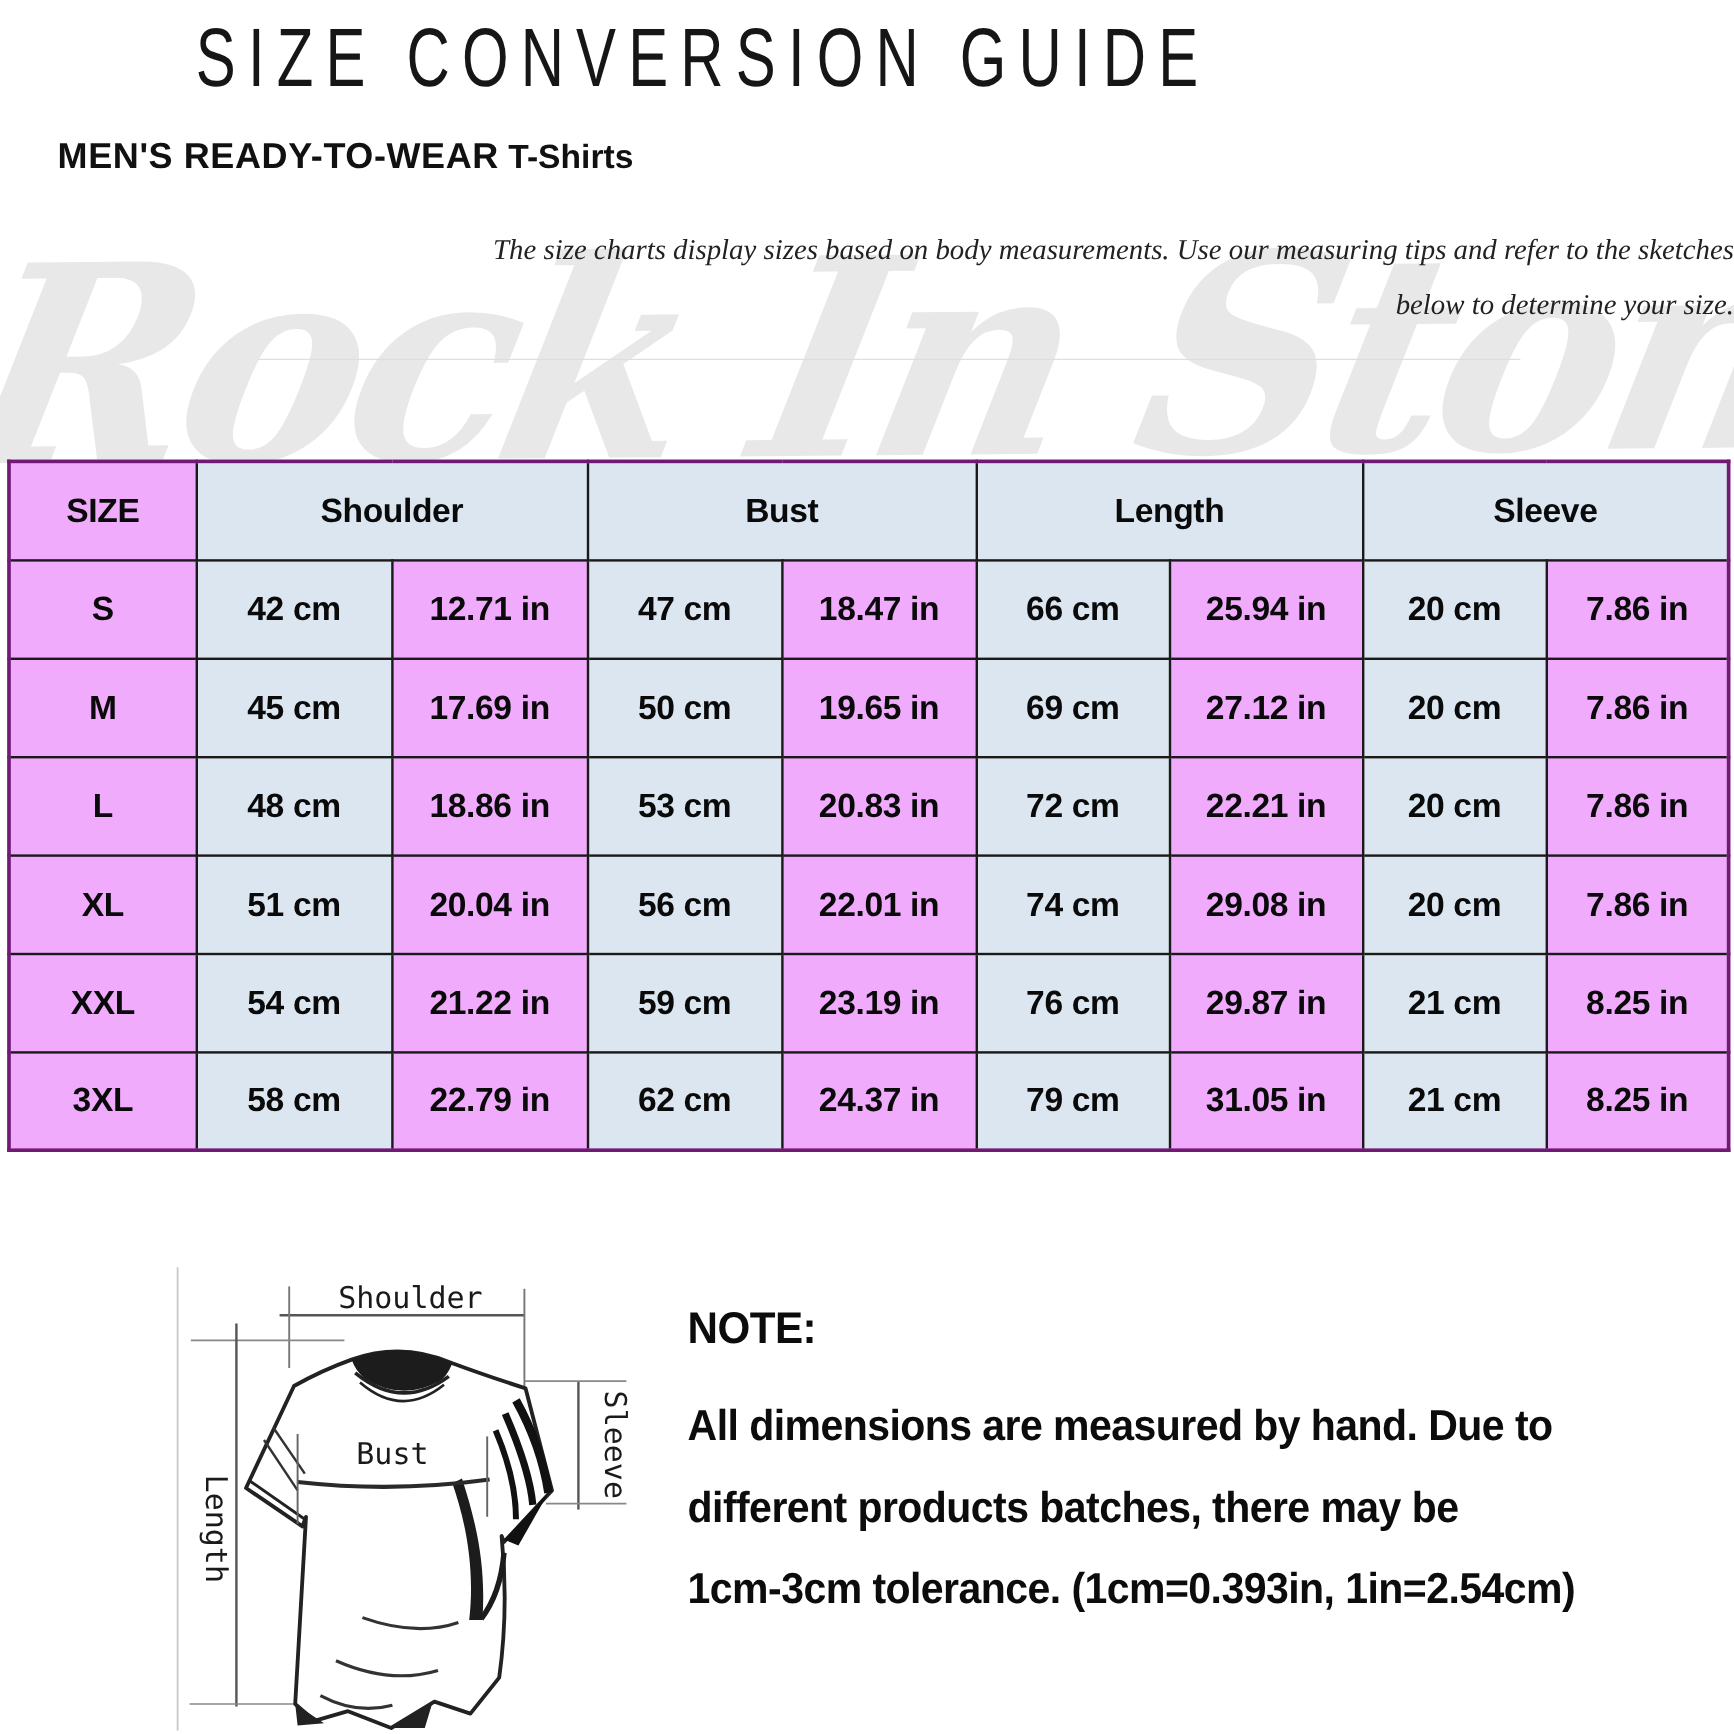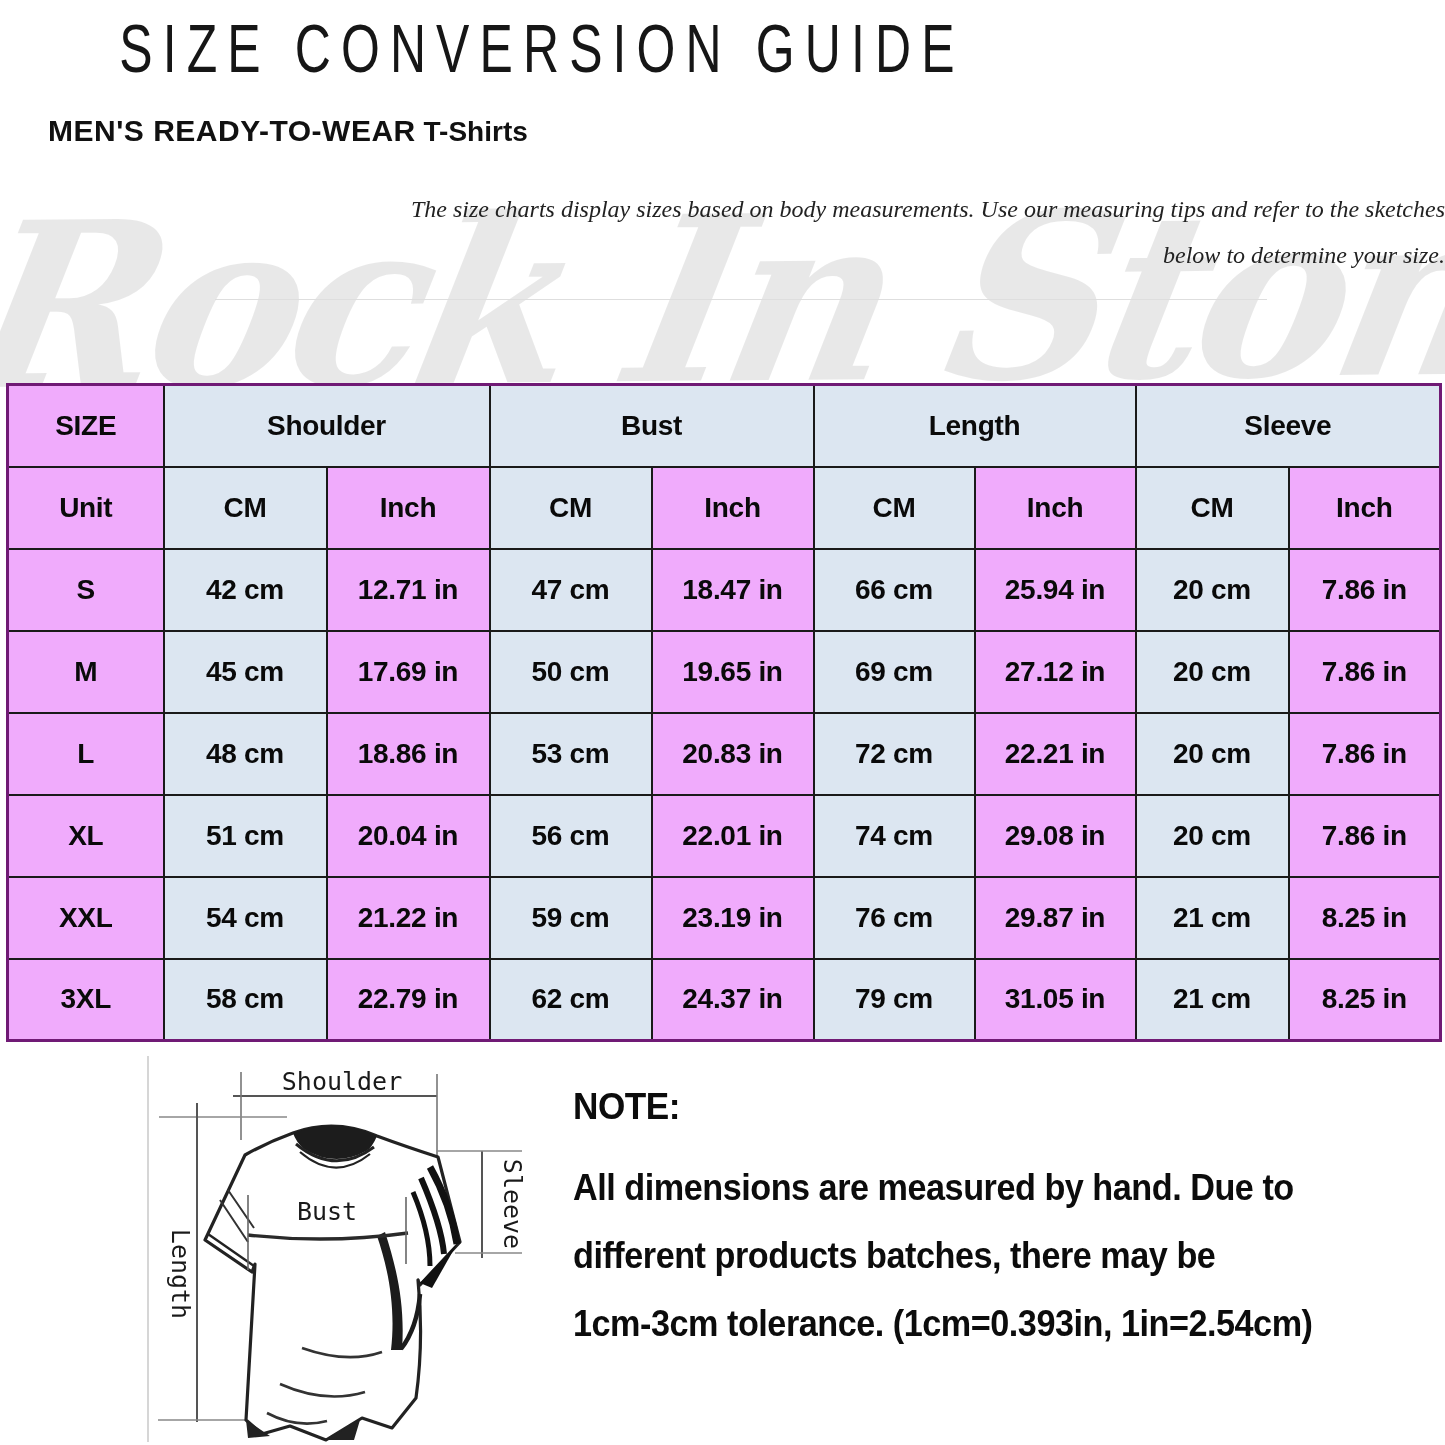--- a/index.html
+++ b/index.html
@@ -4,21 +4,21 @@
 <style>
   html,body{margin:0;padding:0;background:#fff;}
   .page{position:relative;width:1445px;height:1445px;background:#fff;overflow:hidden;
         font-family:"Liberation Sans",sans-serif;color:#0a0a0a;}
 
   
   .watermark{position:absolute;top:168px;left:-20px;width:1490px;text-align:center;
     font-family:"DejaVu Serif",serif;font-style:italic;font-size:225px;font-weight:bold;
     color:rgba(0,0,0,0.09);white-space:nowrap;letter-spacing:-10px;
     transform:skewX(-12deg) scaleY(1.02) rotate(-0.5deg);z-index:0;pointer-events:none;}
-  .title-wrap{position:absolute;top:8px;left:0;width:1172px;z-index:2;}
+  .title-wrap{position:absolute;top:8px;left:0;width:1172px;text-align:center;z-index:2;}
   .title{display:inline-block;font-size:64px;font-weight:500;letter-spacing:13px;color:#161616;
     white-space:nowrap;transform:scale(0.78,1.08);transform-origin:center top;}
   .subtitle{position:absolute;top:114px;left:0;width:1445px;text-align:left;z-index:2;margin-left:48px;}
   .subtitle .main{font-size:30px;font-weight:bold;letter-spacing:0.5px;color:#111;}
   .subtitle .sub{font-size:28px;font-weight:bold;color:#111;}
   .desc{position:absolute;top:186px;left:0;width:1445px;text-align:right;z-index:2;
     font-family:"Liberation Serif",serif;font-style:italic;font-size:24px;line-height:46px;color:#222;}
   .divider{position:absolute;top:299px;left:215px;width:1052px;height:1px;background:#dedede;z-index:1;}
   .brand-wrap{position:absolute;top:292px;left:0;width:1445px;text-align:center;z-index:2;}
   .brand{display:inline-block;font-family:"Liberation Serif",serif;font-weight:bold;font-size:50px;
@@ -75,31 +75,20 @@
         <col style="width:152px">
     </colgroup>
     <thead>
       <tr>
         <th>SIZE</th>
         <th class="blue" colspan="2">Shoulder</th>
         <th class="blue" colspan="2">Bust</th>
         <th class="blue" colspan="2">Length</th>
         <th class="blue" colspan="2">Sleeve</th>
       </tr>
-      <tr>
-        <td>Unit</td>
-        <td class="blue">CM</td>
-        <td>Inch</td>
-        <td class="blue">CM</td>
-        <td>Inch</td>
-        <td class="blue">CM</td>
-        <td>Inch</td>
-        <td class="blue">CM</td>
-        <td>Inch</td>
-      </tr>
     </thead>
     <tbody>
         <tr>
           <td>S</td>
           <td class="blue">42 cm</td>
           <td>12.71 in</td>
           <td class="blue">47 cm</td>
           <td>18.47 in</td>
           <td class="blue">66 cm</td>
           <td>25.94 in</td>

